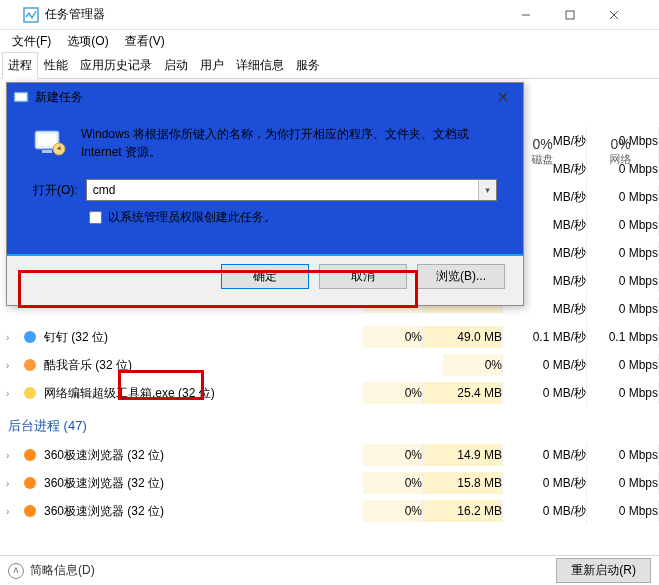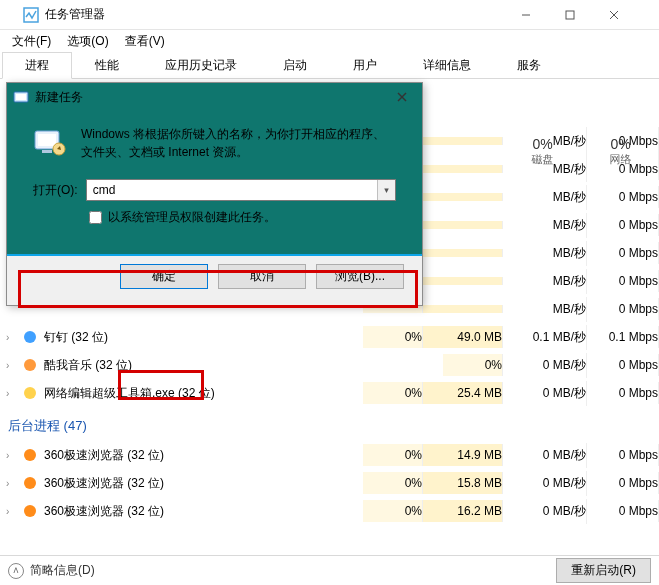--- a/index.html
+++ b/index.html
@@ -11,21 +11,21 @@
   .titlebar .title { flex: 1; }
   .titlebar .win-controls { display: flex; }
   .titlebar .win-btn { width: 44px; height: 28px; display: flex; align-items: center; justify-content: center; color: #888; }
 
   
   .menubar { height: 22px; display: flex; align-items: center; padding: 0 4px; background: #fff; }
   .menubar .menu-item { padding: 2px 8px; }
 
   
   .tabs { display: flex; align-items: flex-end; border-bottom: 1px solid #d9d9d9; background: #fff; padding: 0 2px; }
-  .tab { padding: 4px 22px; border: 1px solid transparent; margin-bottom: -1px; }
+  .tab { padding: 4px 5px; border: 1px solid transparent; margin-bottom: -1px; }
   .tab.active { border: 1px solid #d9d9d9; border-bottom: 1px solid #fff; background: #fff; }
 
   
   .table-wrap { position: relative; }
   .table-header { display: flex; position: absolute; right: 0; top: 0; height: 24px; }
   .col { border-right: 1px solid #eee; text-align: right; padding: 4px 8px 4px 4px; }
   .col-cpu { width: 60px; }
   .col-mem { width: 80px; }
   .col-disk { width: 84px; }
   .col-net { width: 72px; }
@@ -47,21 +47,21 @@
   .group-header { color: #1a56b0; font-size: 13px; padding: 10px 0 6px 8px; }
 
   
   .bottombar { position: absolute; bottom: 0; left: 0; right: 0; height: 30px; border-top: 1px solid #d9d9d9; display: flex; align-items: center; padding: 0 8px; background: #fff; }
   .bottombar .spacer { flex: 1; }
   .btn { border: 1px solid #adadad; background: #e1e1e1; padding: 3px 14px; font-size: 12px; }
   .bottombar .expand-btn { display: flex; align-items: center; gap: 6px; color: #333; }
   .circle-chevron { width: 16px; height: 16px; border: 1px solid #888; border-radius: 50%; display: flex; align-items: center; justify-content: center; font-size: 10px; color: #666; }
 
   
-  .dialog { position: absolute; left: 6px; top: 82px; width: 417px; background: #0f766e; border: 1px solid #8c8c8c; box-shadow: 2px 2px 8px rgba(0,0,0,0.25); z-index: 10; }
+  .dialog { position: absolute; left: 6px; top: 82px; width: 518px; background: #1d4ed8; border: 1px solid #8c8c8c; box-shadow: 2px 2px 8px rgba(0,0,0,0.25); z-index: 10; }
   .dialog .dlg-titlebar { height: 28px; display: flex; align-items: center; padding: 0 6px; }
   .dialog .dlg-title { flex: 1; display: flex; align-items: center; gap: 6px; }
   .dialog .dlg-close { width: 28px; height: 24px; display: flex; align-items: center; justify-content: center; }
   .dialog .dlg-body { padding: 14px 26px 10px; }
   .dlg-msg-row { display: flex; gap: 14px; }
   .run-icon { width: 34px; height: 34px; flex-shrink: 0; }
   .dlg-msg { line-height: 1.5; }
   .dlg-input-row { display: flex; align-items: center; margin-top: 18px; gap: 8px; }
   .dlg-input-label { white-space: nowrap; }
   .dlg-combo { flex: 1; display: flex; border: 1px solid #7a7a7a; height: 22px; }

